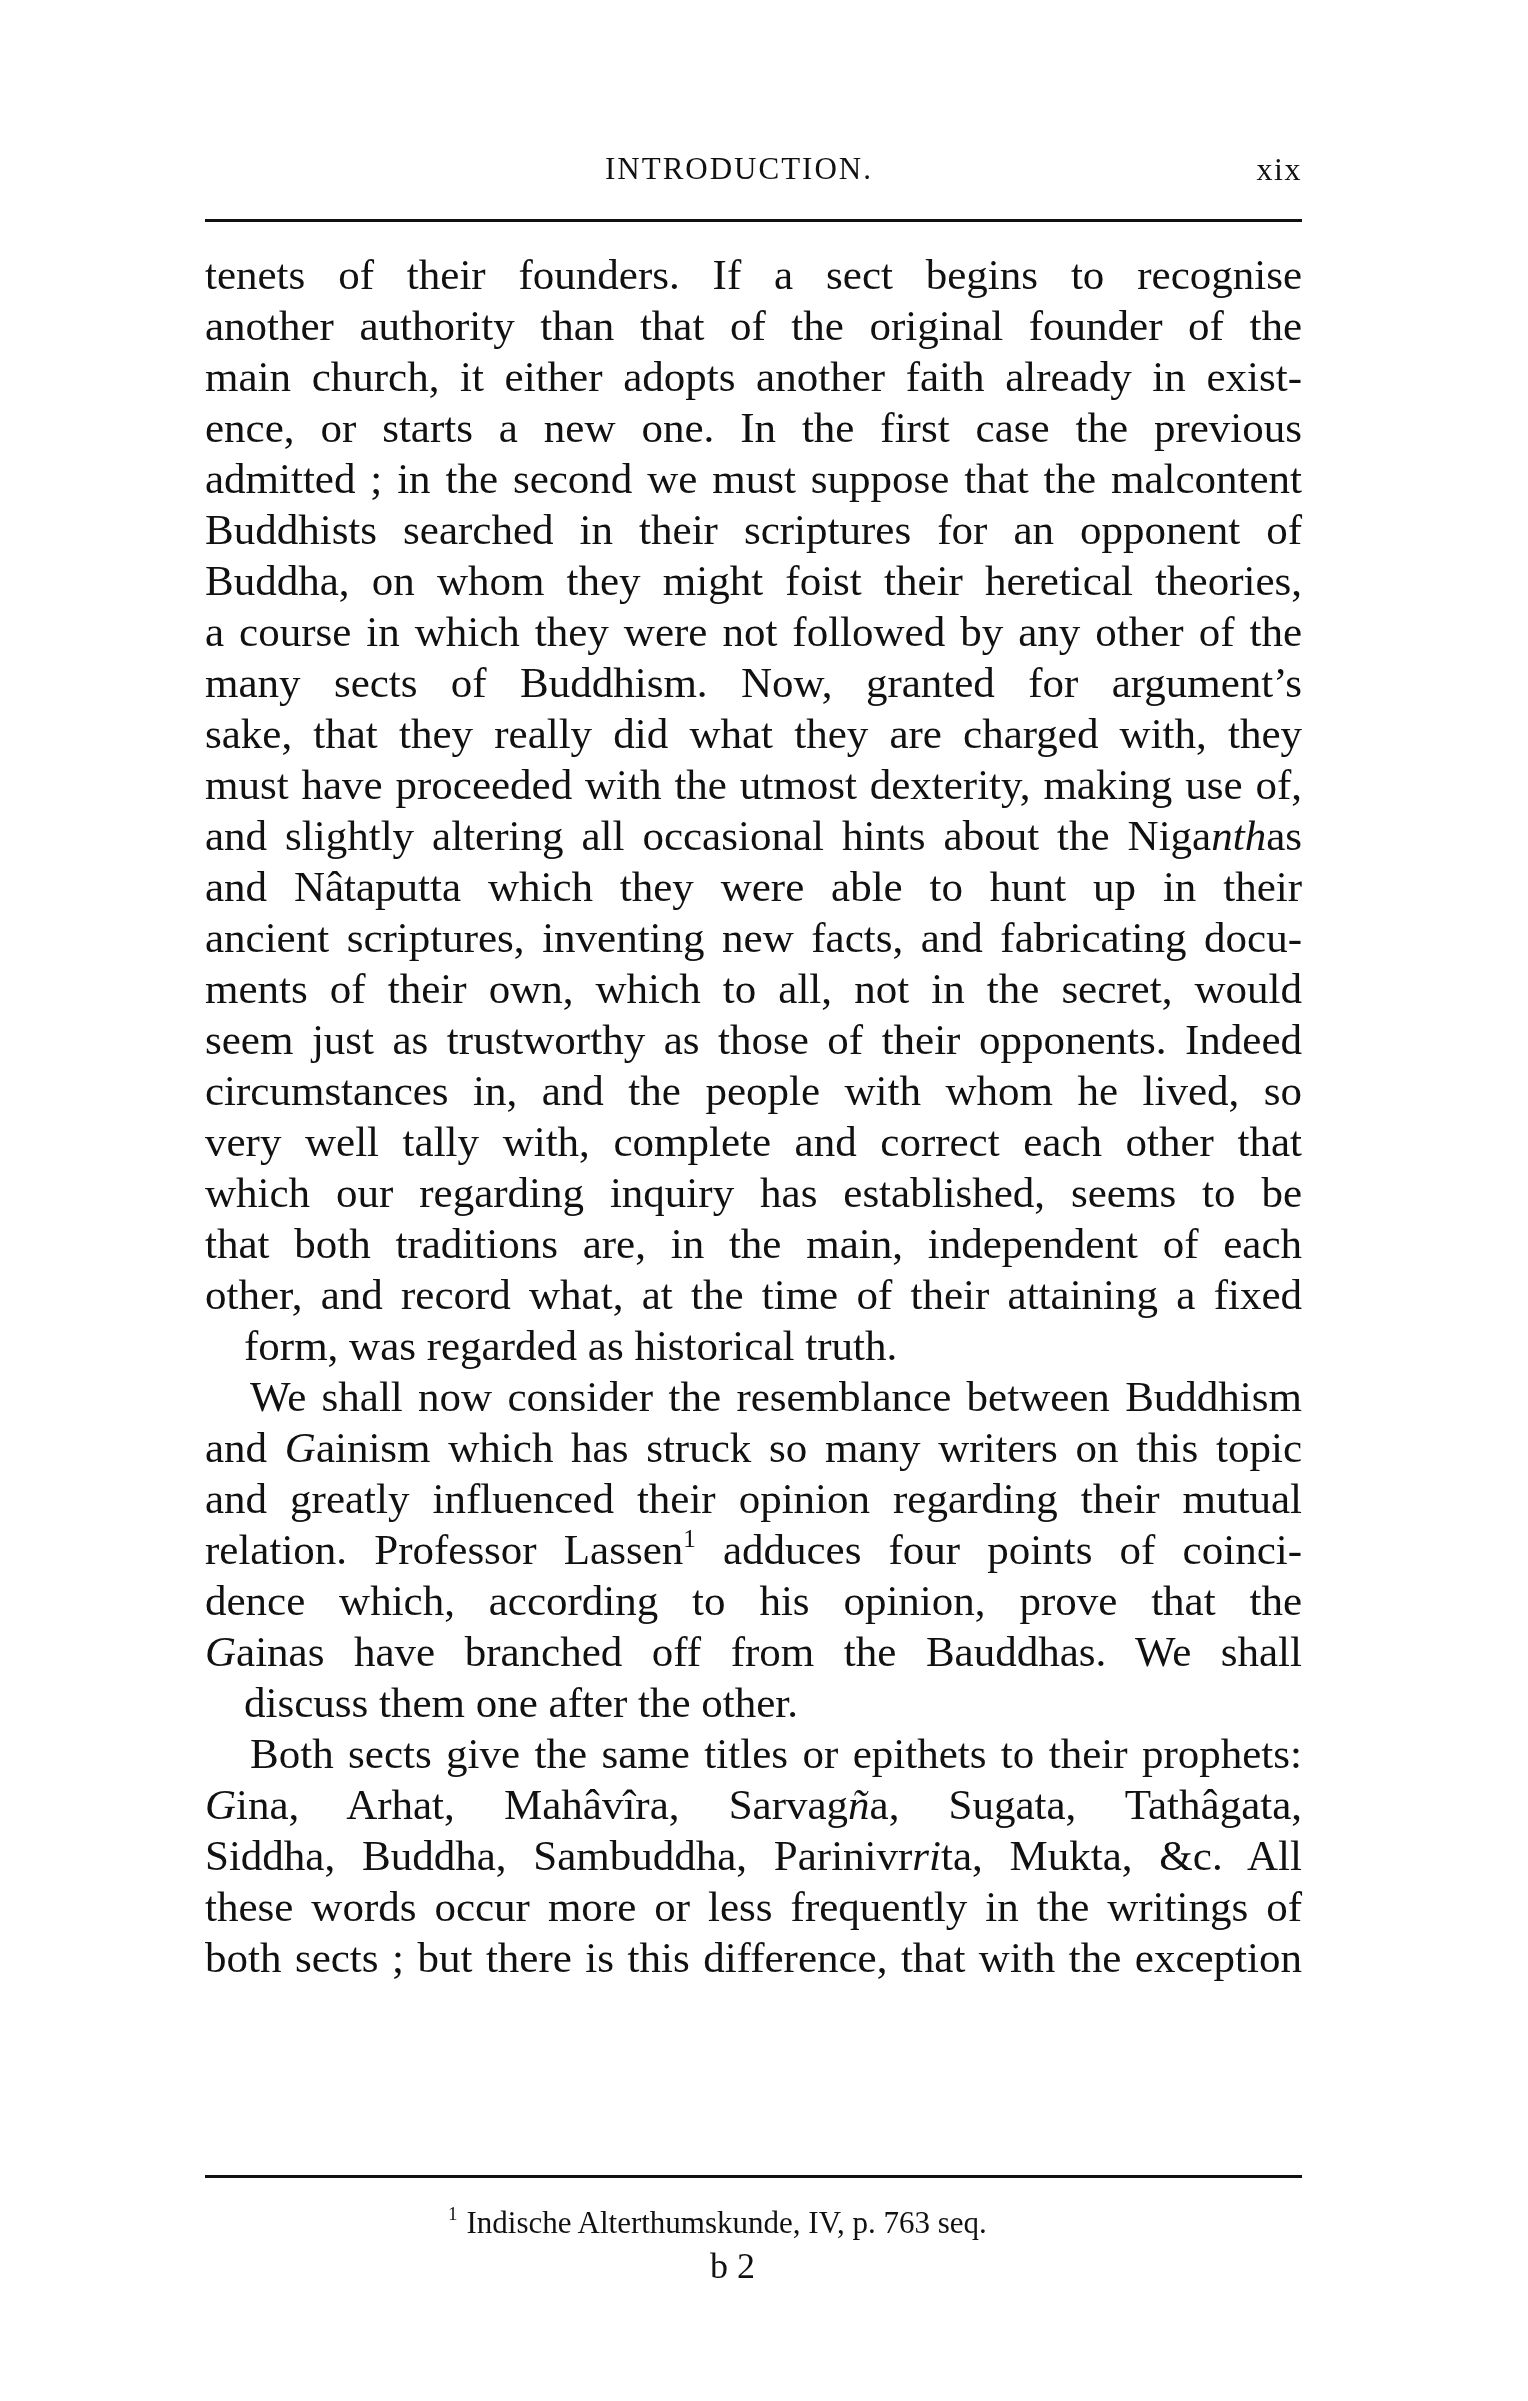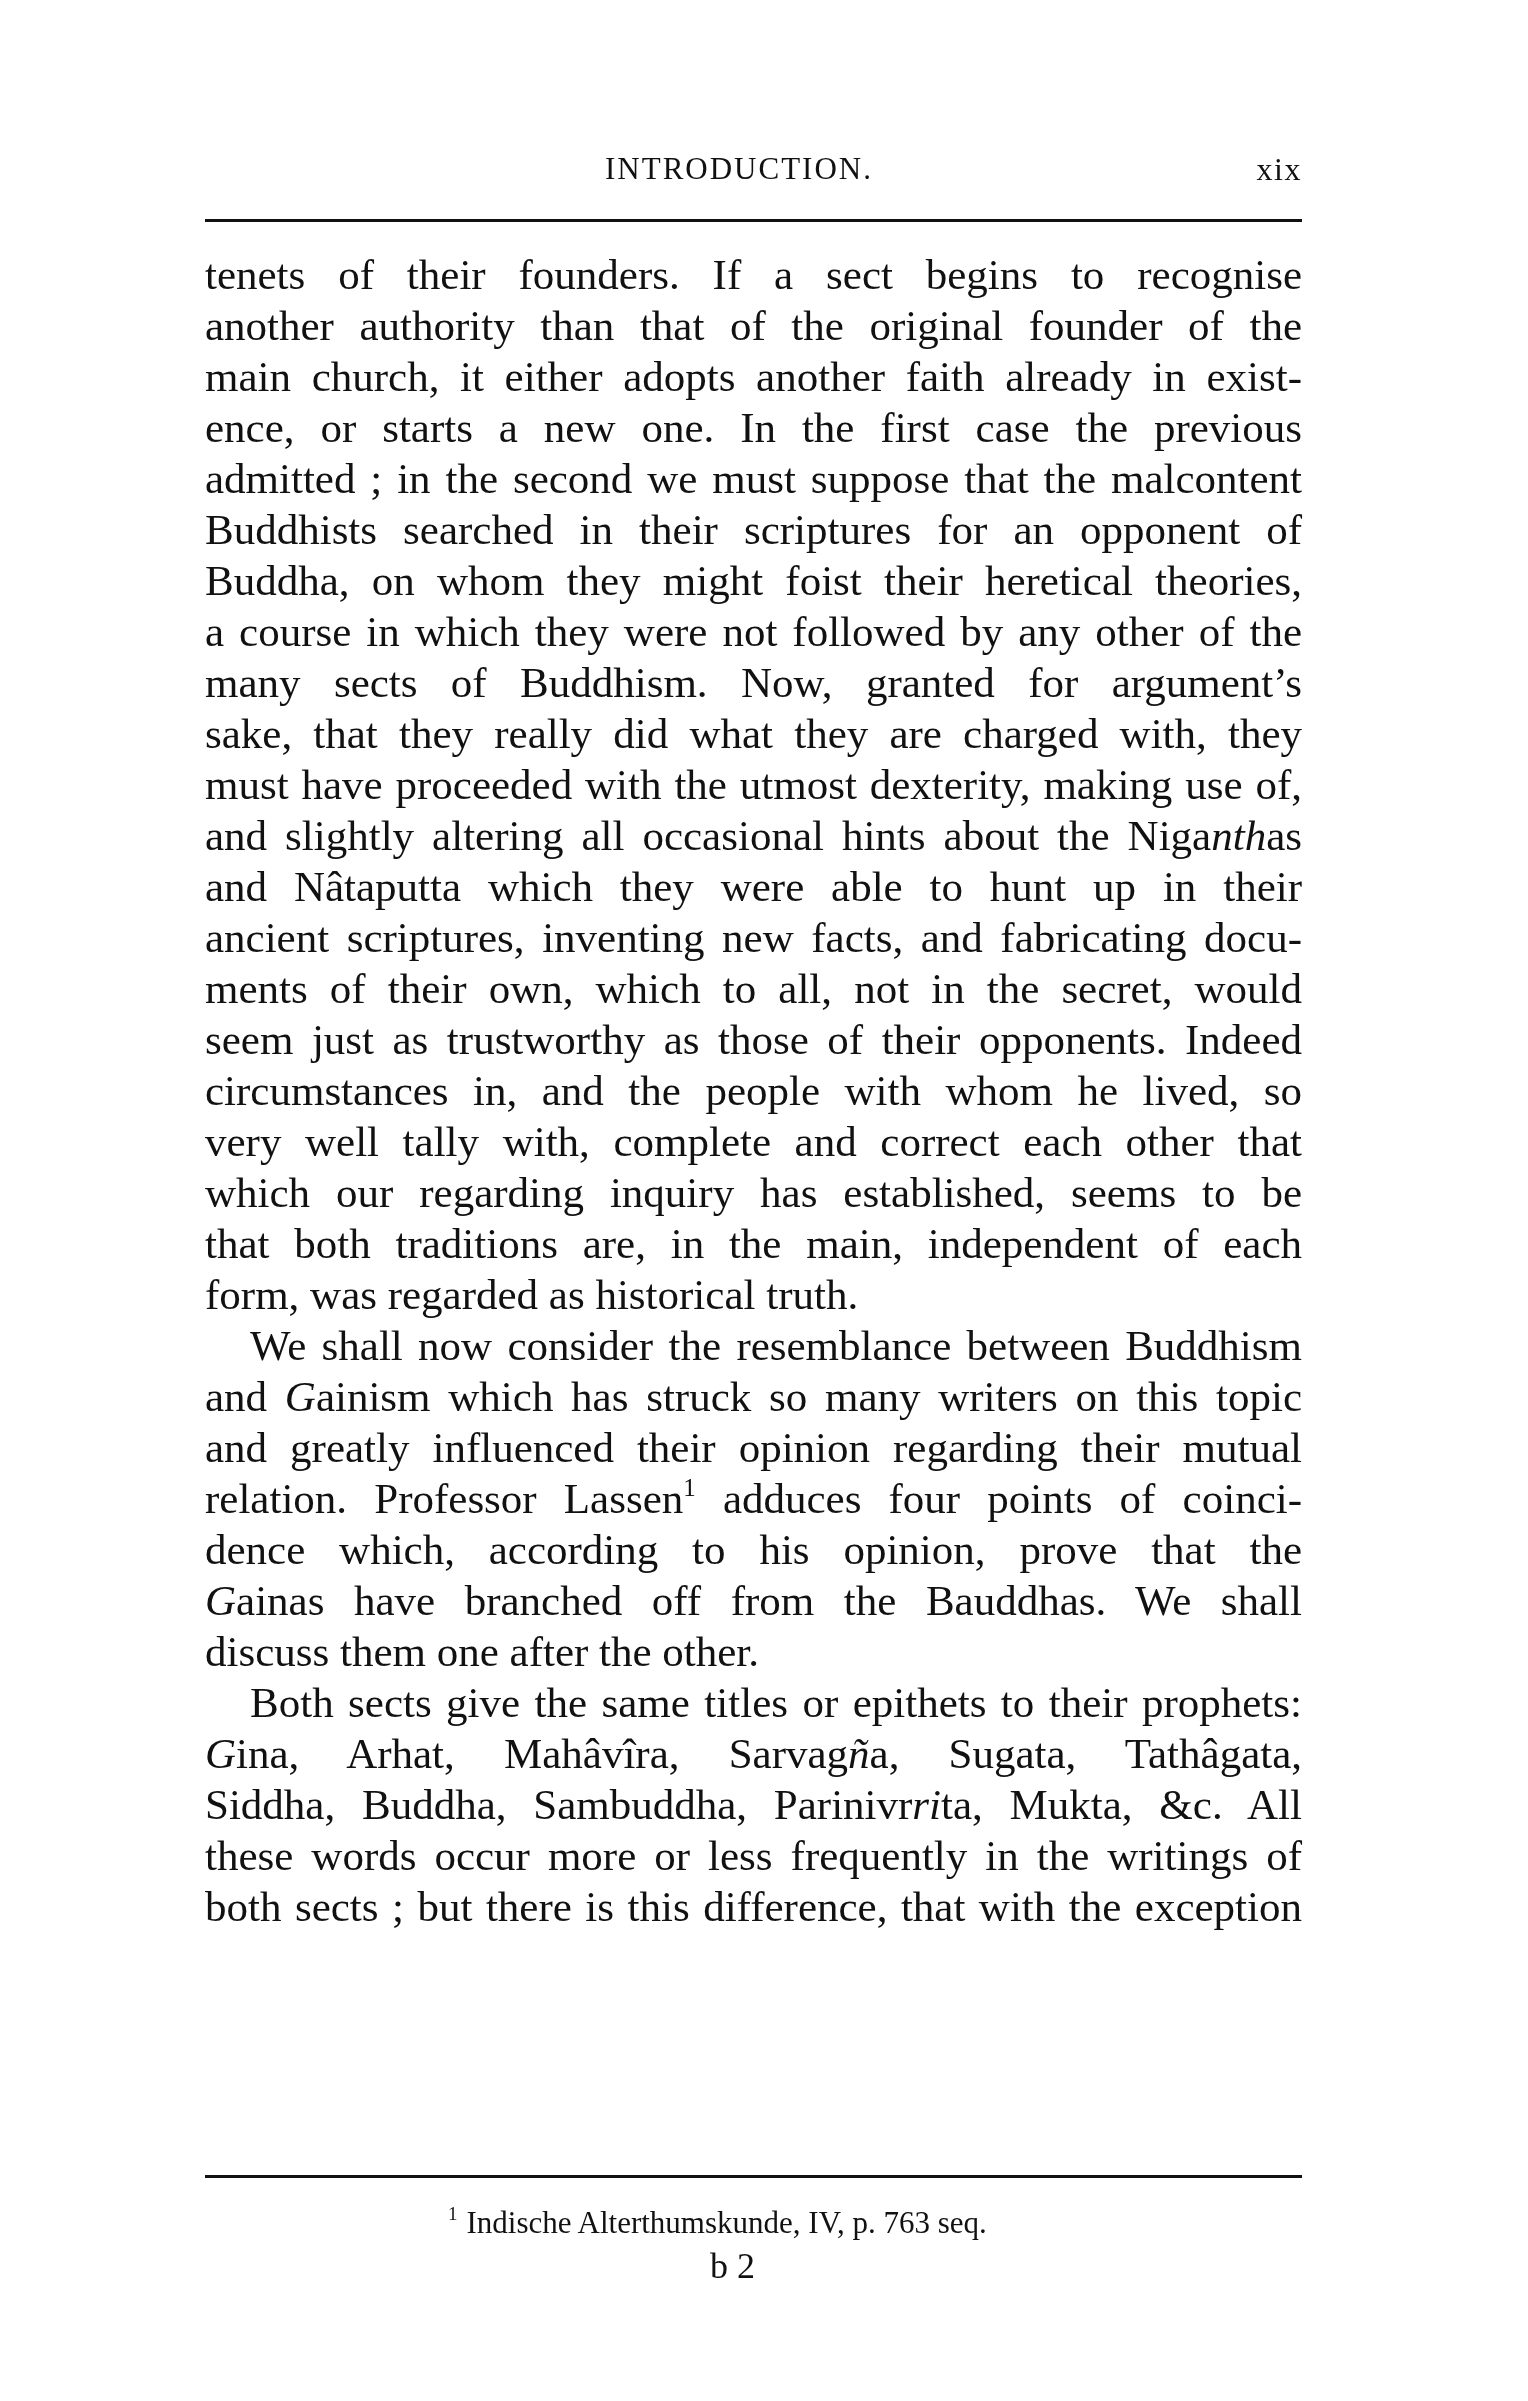--- a/index.html
+++ b/index.html
@@ -20,21 +20,21 @@
   .rule.head { top: 203px; }
   .rule.foot { top: 2159px; }
   .body-text {
     position: absolute; left: 205px; width: 1097px; top: 233px;
     font-size: 43px; line-height: 51px;
   }
   .line {
     display: block; height: 51px; white-space: nowrap;
     text-align: justify; text-align-last: justify; overflow: visible;
   }
-  .line.last { text-align-last: left; }
+  .line.last { text-align-last: left; margin-left: 39px; }
   .line.indent { padding-left: 45px; }
   .line i { font-style: italic; }
   sup.fn-ref { font-size: 25px; line-height: 0; vertical-align: 17px; }
   .footnote {
     position: absolute; left: 448px; top: 2184px; font-size: 31px; line-height: 45px; white-space: nowrap;
   }
   .footnote sup { font-size: 19px; vertical-align: 13px; line-height: 0; margin-right: 9px; }
   .signature {
     position: absolute; left: 710px; top: 2225px; font-size: 36px; line-height: 50px; white-space: nowrap; text-align: right;
   }
@@ -63,20 +63,21 @@
       <span class="line"><span>must have proceeded with the utmost dexterity, making use of,</span></span>
       <span class="line"><span>and slightly altering all occasional hints about the Niga</span><i>nth</i><span>as</span></span>
       <span class="line"><span>and Nâtaputta which they were able to hunt up in their</span></span>
       <span class="line"><span>ancient scriptures, inventing new facts, and fabricating docu-</span></span>
       <span class="line"><span>ments of their own, which to all, not in the secret, would</span></span>
       <span class="line"><span>seem just as trustworthy as those of their opponents.  Indeed</span></span>
       <span class="line"><span>circumstances in, and the people with whom he lived, so</span></span>
       <span class="line"><span>very well tally with, complete and correct each other that</span></span>
       <span class="line"><span>which our regarding inquiry has established, seems to be</span></span>
       <span class="line"><span>that both traditions are, in the main, independent of each</span></span>
+      <span class="line"><span>other, and record what, at the time of their attaining a fixed</span></span>
       <span class="line last"><span>form, was regarded as historical truth.</span></span>
       <span class="line indent"><span>We shall now consider the resemblance between Buddhism</span></span>
       <span class="line"><span>and </span><i>G</i><span>ainism which has struck so many writers on this topic</span></span>
       <span class="line"><span>and greatly influenced their opinion regarding their mutual</span></span>
       <span class="line"><span>relation.  Professor Lassen</span><sup class="fn-ref">1</sup><span> adduces four points of coinci-</span></span>
       <span class="line"><span>dence which, according to his opinion, prove that the</span></span>
       <span class="line"><i>G</i><span>ainas have branched off from the Bauddhas.  We shall</span></span>
       <span class="line last"><span>discuss them one after the other.</span></span>
       <span class="line indent"><span>Both sects give the same titles or epithets to their prophets:</span></span>
       <span class="line"><i>G</i><span>ina, Arhat, Mahâvîra, Sarvag</span><i>ñ</i><span>a, Sugata, Tathâgata,</span></span>

